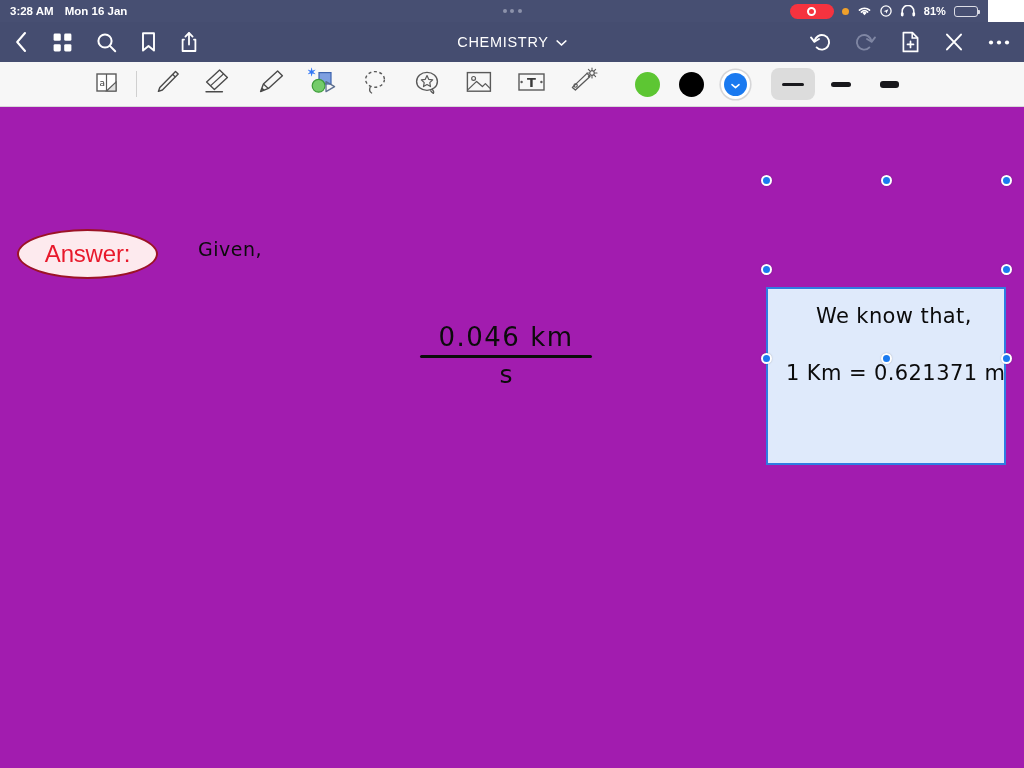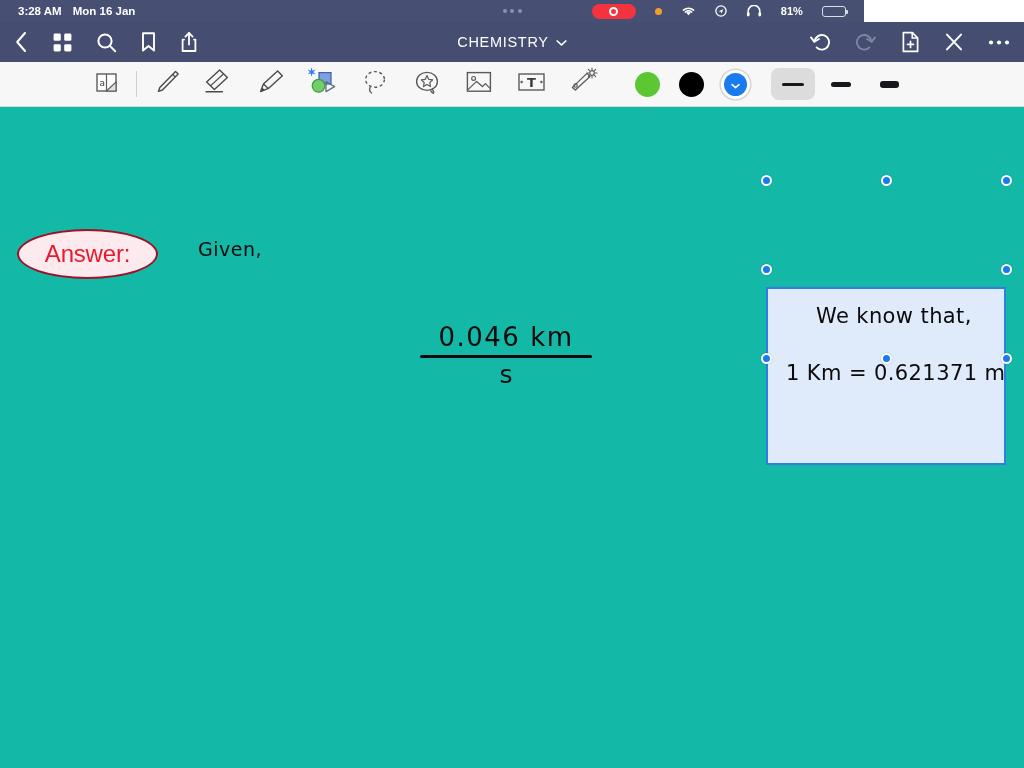--- a/index.html
+++ b/index.html
@@ -18,36 +18,36 @@
     position: relative;
     width: 1024px;
     height: 768px;
     background: #ffffff;
   }
 
   
   .status-bar {
     position: absolute;
     left: 0; top: 0;
-    width: 864px; height: 22px;
+    width: 988px; height: 22px;
     background: #474f72;
     color: #ffffff;
     font-size: 11.5px;
     font-weight: bold;
     display: flex;
     align-items: center;
     box-sizing: border-box;
-    padding: 0 18px;
+    padding: 0 10px;
   }
   .status-left { display: flex; align-items: center; gap: 11px; }
   .status-right {
     margin-left: auto;
     display: flex;
     align-items: center;
-    gap: 19px;
+    gap: 8px;
   }
   .rec-pill {
     width: 44px; height: 15px;
     border-radius: 8px;
     background: #f5333f;
     display: flex; align-items: center; justify-content: center;
   }
   .rec-pill .ring {
     width: 9px; height: 9px;
     border-radius: 50%;
@@ -181,21 +181,21 @@
     margin: 0 2px;
   }
   .width-btn.sel { background: #dcdcdc; }
   .width-bar { background: #18181c; border-radius: 3px; }
 
   
   .canvas {
     position: absolute;
     left: 0; top: 107px;
     width: 1024px; height: 661px;
-    background: #14b8a6;
+    background: #a21caf;
     overflow: hidden;
   }
   .answer-badge {
     position: absolute;
     left: 17px; top: 122px;
     width: 141px; height: 50px;
     border-radius: 50%;
     border: 2.4px solid #9c1326;
     background: #fdeaee;
     display: flex;

